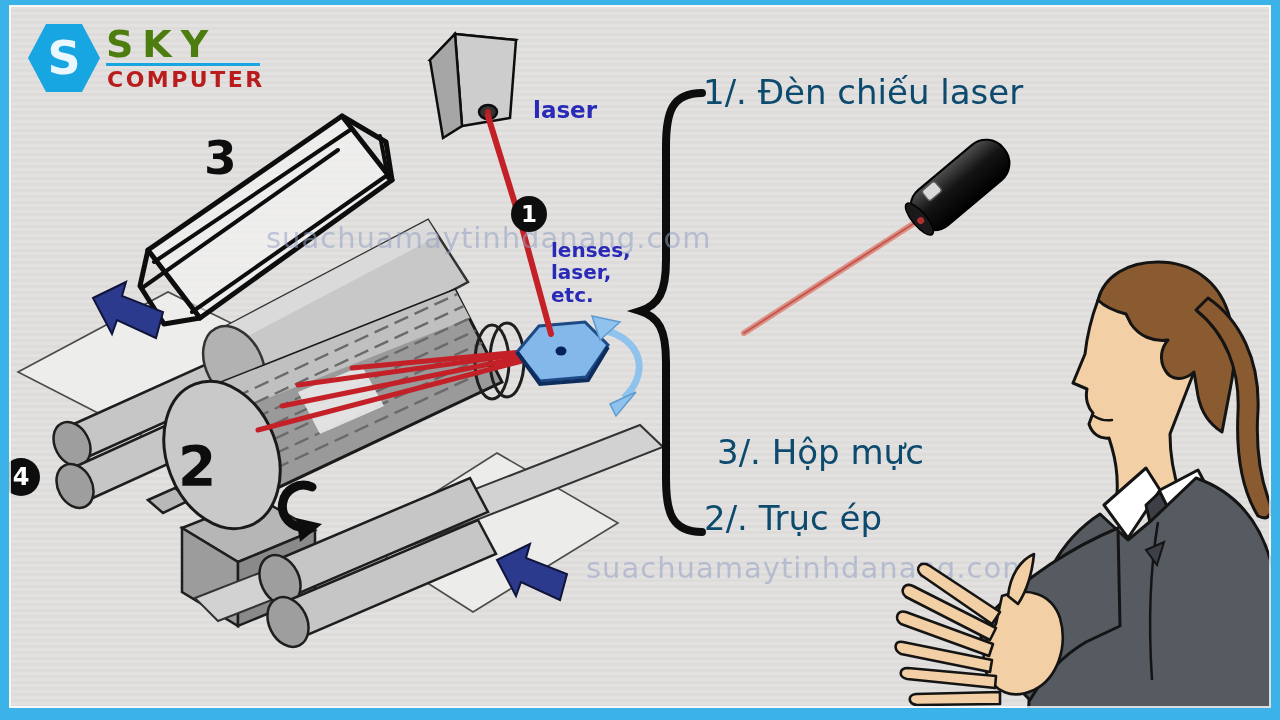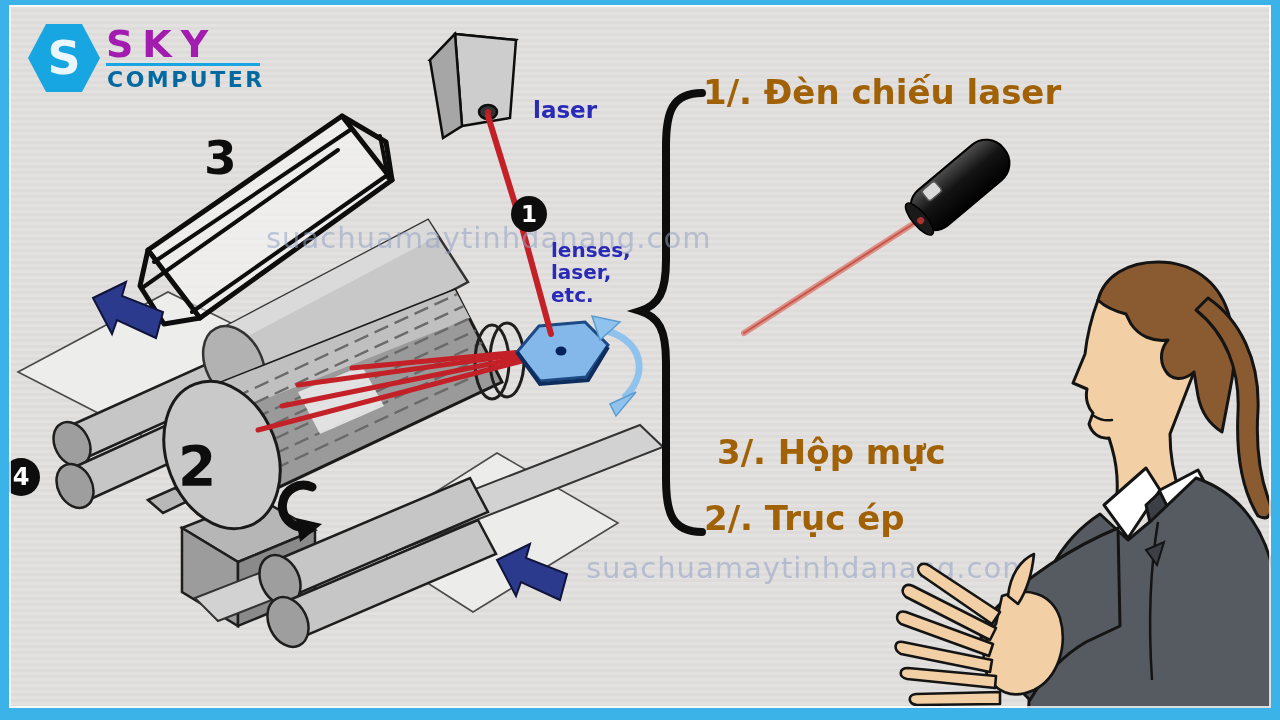--- a/index.html
+++ b/index.html
@@ -12,35 +12,35 @@
     position:absolute;inset:0;z-index:0;pointer-events:none;
     background:repeating-linear-gradient(180deg, rgba(255,255,255,.05) 0 3px, rgba(0,0,0,.02) 3px 6px);
   }
   .frame{position:absolute;inset:0;z-index:40;pointer-events:none;
     border-left:9px solid #3cb3e8;border-right:9px solid #3cb3e8;
     border-top:5px solid #3cb3e8;border-bottom:12px solid #3cb3e8;}
   .frame-inner{position:absolute;left:9px;right:9px;top:5px;bottom:12px;z-index:41;pointer-events:none;
     border:2px solid rgba(255,255,255,.8);}
   .abs{position:absolute;}
   
-  .logo-sky{left:106px;top:22px;font-size:38px;font-weight:bold;letter-spacing:9px;color:#a21caf;z-index:30;}
+  .logo-sky{left:106px;top:22px;font-size:38px;font-weight:bold;letter-spacing:9px;color:#4d7c0f;z-index:30;}
   .logo-rule{left:106px;top:63px;width:154px;border-top:3px solid #18a6e2;z-index:30;}
-  .logo-computer{left:107px;top:67px;font-size:22px;font-weight:bold;letter-spacing:2.5px;color:#0369a1;z-index:30;}
+  .logo-computer{left:107px;top:67px;font-size:22px;font-weight:bold;letter-spacing:2.5px;color:#b91c1c;z-index:30;}
   
   .lbl-laser{left:533px;top:58px;font-size:23px;font-weight:bold;color:#2a2ab8;z-index:30;margin-top:39px;}
   .lbl-mirror{left:551px;top:239px;font-size:20px;font-weight:bold;color:#2a2ab8;line-height:1.12;z-index:30;}
   .badge{background:#0d0d0d;color:#fff;border-radius:50%;display:flex;align-items:center;justify-content:center;
     font-weight:bold;z-index:30;}
   .badge-1{left:511px;top:196px;width:36px;height:36px;font-size:23px;}
   .badge-4{left:2px;top:458px;width:38px;height:38px;font-size:24px;}
   .part-num{color:#0d0d0d;font-weight:bold;z-index:30;}
   .part-3{left:204px;top:130px;font-size:47px;}
   .part-2{left:178px;top:434px;font-size:55px;}
   
-  .legend-item{color:#a16207;font-weight:bold;font-size:34px;white-space:nowrap;z-index:30;}
+  .legend-item{color:#0c4a6e;font-weight:normal;font-size:34px;white-space:nowrap;z-index:30;}
   .legend-1{left:703px;top:72px;}
   .legend-2{left:711px;top:362px;}
   .legend-3{left:717px;top:432px;}
   .legend-4{left:704px;top:498px;}
   
   .watermark{color:rgba(148,160,196,.55);font-size:29px;letter-spacing:1px;white-space:nowrap;z-index:15;}
   .wm-1{left:266px;top:221px;}
   .wm-2{left:586px;top:551px;}
   svg.scene{position:absolute;left:0;top:0;z-index:10;}
   svg.person{position:absolute;left:0;top:0;z-index:20;}

